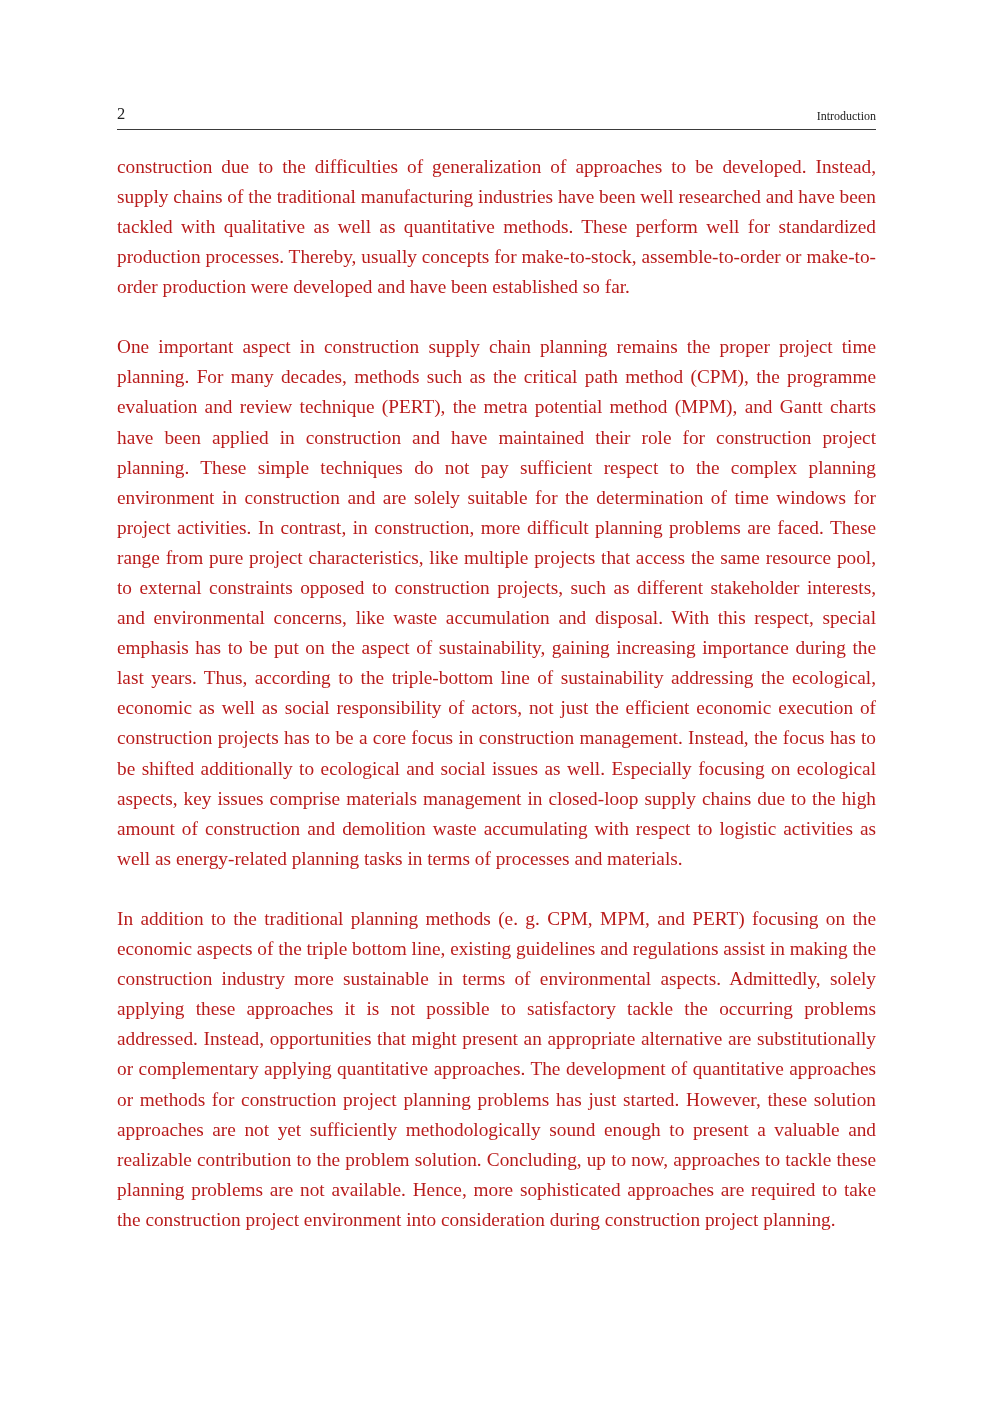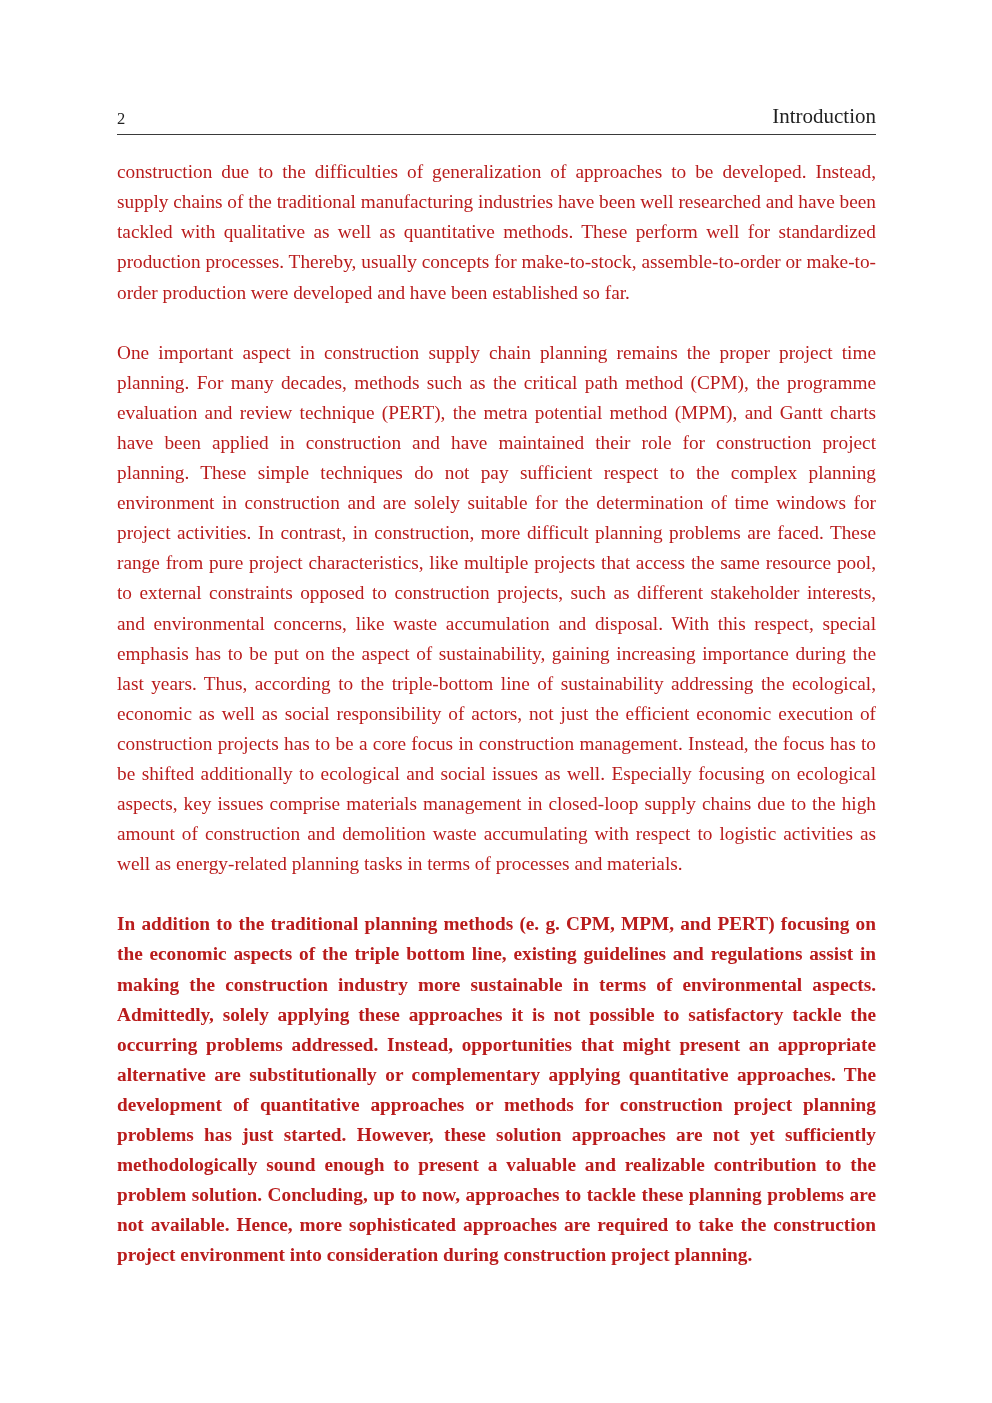--- a/index.html
+++ b/index.html
@@ -32,38 +32,37 @@
     line-height: 1.2;
     color: #222222;
     padding-bottom: 5px;
     border-bottom: 1.6px solid #3a3a3a;
   }
   .page-header .folio {
     font-size: 16.5px;
     letter-spacing: 0;
   }
   .page-header .running-title {
-    font-size: 21px;
+    font-size: 12px;
   }
   
   .body-text {
     margin-top: 22px;
   }
   .body-text p {
     margin: 0 0 30px 0;
     font-size: 19.3px;
     line-height: 30.1px;
     text-align: justify;
     text-justify: inter-word;
     color: #b91c1c;
     hyphens: none;
   }
   .body-text p:last-child {
     margin-bottom: 15px;
-    font-weight: bold;
   }
 </style>
 </head>
 <body>
 
 <div class="page">
   <div class="content">
 
     <div class="page-header">
       <span class="folio">2</span>

